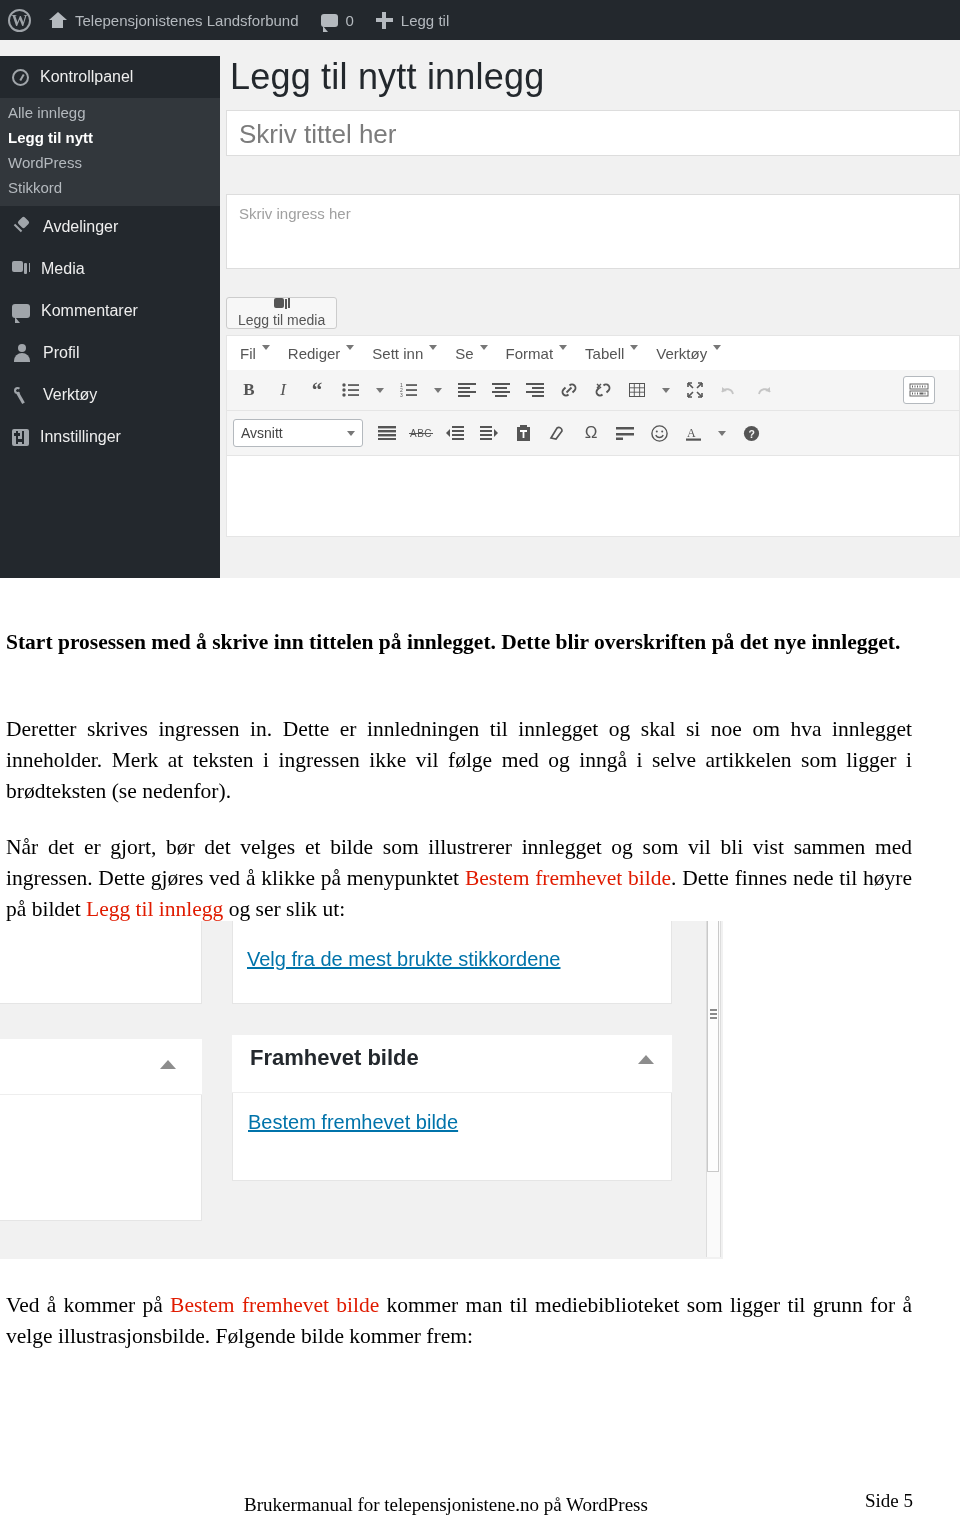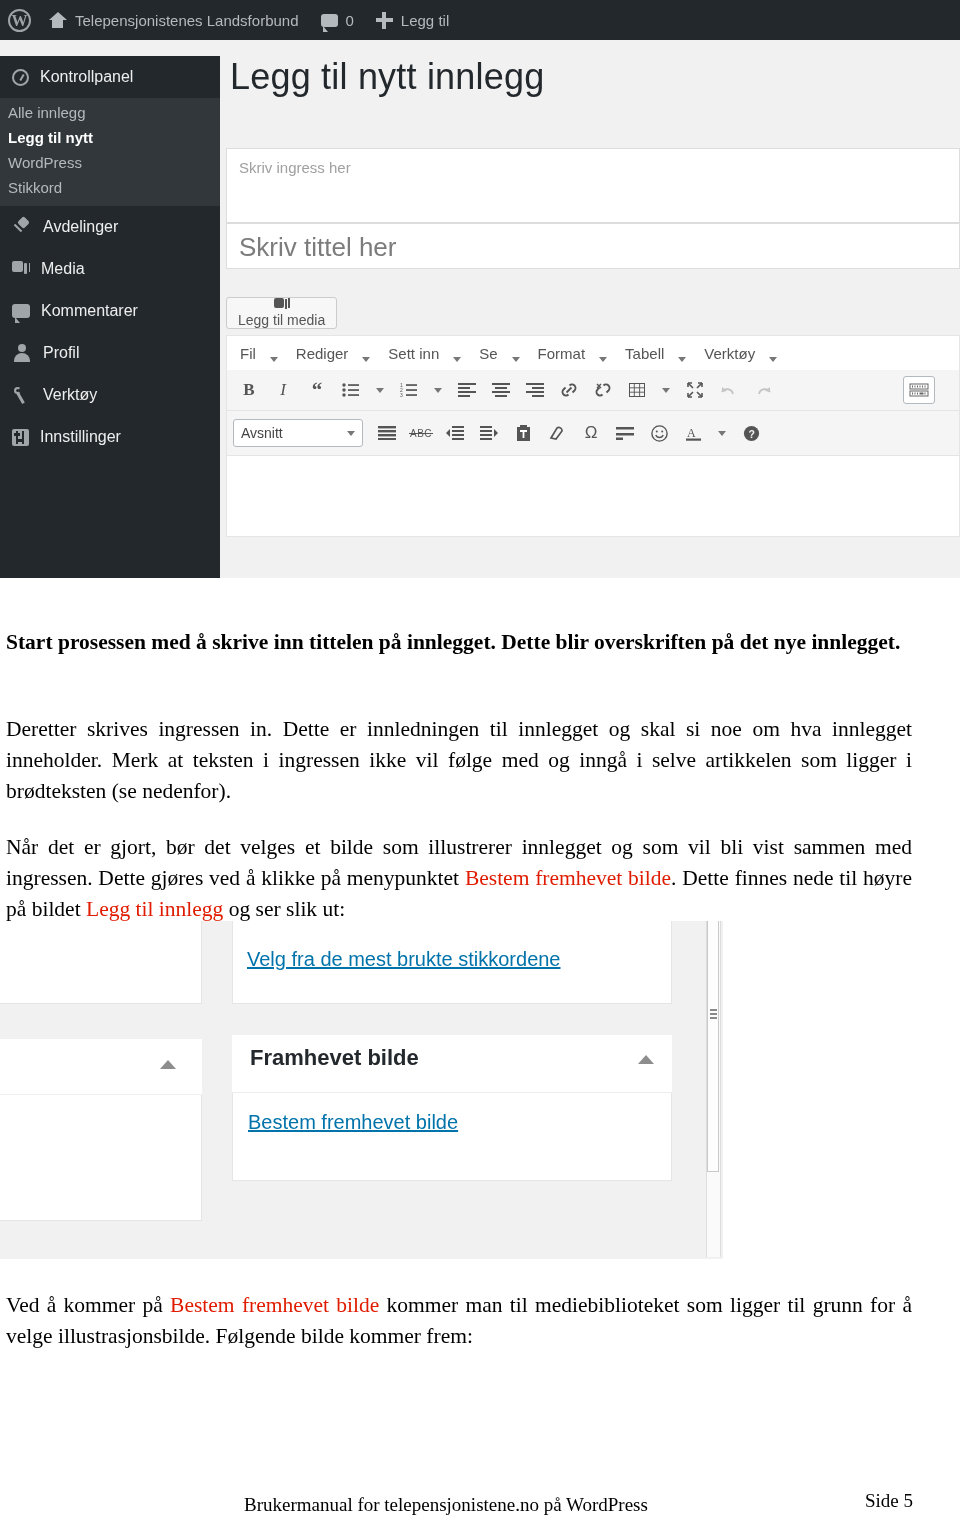--- a/index.html
+++ b/index.html
@@ -141,21 +141,21 @@
   }
   .ic-media-dark{width:16px;height:14px;position:relative;display:inline-block;}
   .ic-media-dark::before{content:"";position:absolute;left:0;top:0;width:10px;height:10px;background:#555;border-radius:2px;}
   .ic-media-dark::after{content:"";position:absolute;left:11px;top:1px;width:2px;height:10px;background:#555;box-shadow:3px -1px 0 #555;}
   #menubar {
     margin-left: 6px; margin-top: 6px; background:#fff;
     border:1px solid #e5e5e5; border-bottom:none;
     display:flex; align-items:center; height: 34px;
     font-size: 15px; color:#555; padding-left: 4px;
   }
-  .mb-item{display:flex;align-items:flex-end;gap:14px;padding:0 9px;}
+  .mb-item{display:flex;align-items:flex-start;gap:6px;padding:0 9px;}
   .caret{width:0;height:0;border-left:4px solid transparent;border-right:4px solid transparent;border-top:5px solid #777;display:inline-block;}
   #toolrow1, #toolrow2 {
     margin-left: 6px; background:#f5f5f5; border:1px solid #e5e5e5; border-top:none;
     display:flex; align-items:center; height: 40px; padding-left: 6px; gap: 2px;
   }
   #toolrow2{ height: 44px; }
   .tbtn{
     width:32px;height:32px;display:flex;align-items:center;justify-content:center;
     color:#555; font-size:17px; position:relative;
   }
@@ -281,22 +281,22 @@
       <span>Verktøy</span>
     </div>
     <div class="menu-top">
       <span class="ic ic-settings"></span>
       <span>Innstillinger</span>
     </div>
   </div>
 
   <div id="content1">
     <div id="pagetitle">Legg til nytt innlegg</div>
+    <div id="titlefield">Skriv tittel her</div>
     <div id="excerptfield">Skriv ingress her</div>
-    <div id="titlefield">Skriv tittel her</div>
 
     <div id="mediabtn">
       <span class="ic-media-dark"></span>
       <span>Legg til media</span>
     </div>
 
     <div id="menubar">
       <span class="mb-item">
           <span>Fil</span>
           <i class="caret"></i>

